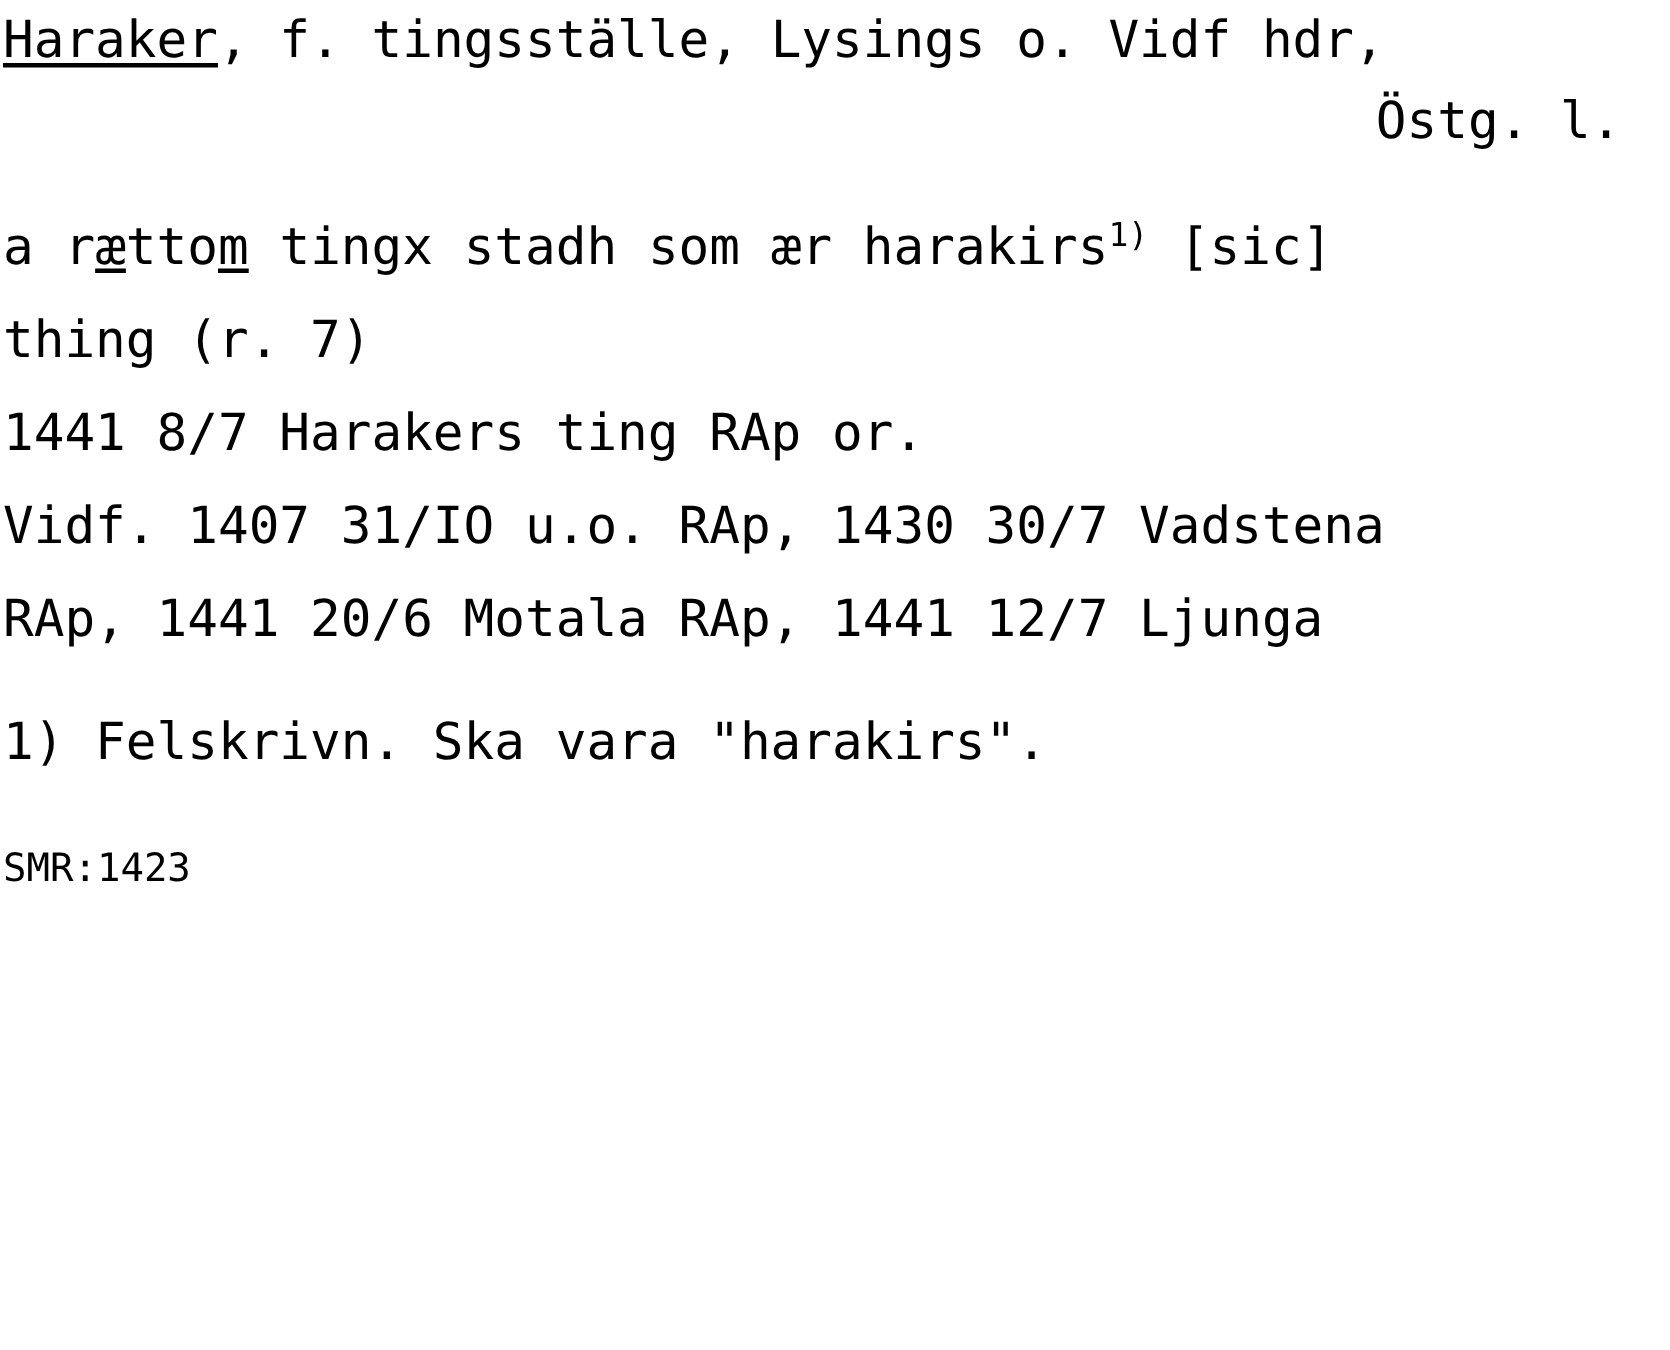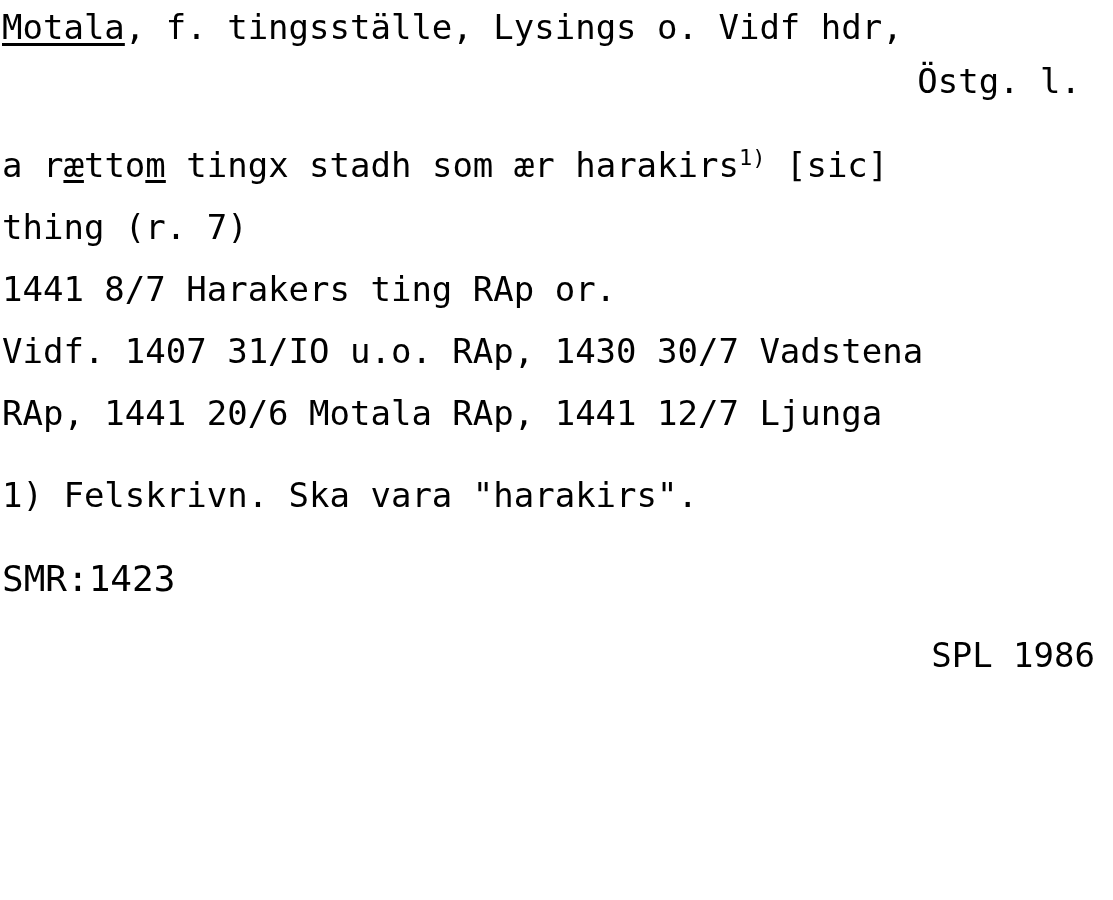--- a/index.html
+++ b/index.html
@@ -54,39 +54,39 @@
     vertical-align: super;
   }
 
   .footnote {
     font-size: 34px;
     line-height: 50px;
     white-space: pre;
   }
 
   .smr {
-    font-size: 36px;
+    font-size: 26px;
     line-height: 50px;
     white-space: pre;
   }
 
   .spl {
     font-size: 34px;
     line-height: 50px;
     white-space: pre;
     text-align: right;
     padding-right: 18px;
   }
 </style>
 </head>
 <body>
 
 <div class="page">
 
-  <div class="headline"><span class="underlined">Motala</span><span>, f. tingsställe, Lysings o. Vidf hdr,</span></div>
+  <div class="headline"><span class="underlined">Haraker</span><span>, f. tingsställe, Lysings o. Vidf hdr,</span></div>
 
   <div class="headline right"><span>Östg. l.</span></div>
 
   <div class="gap-md"></div>
 
   <div class="line"><span>a r</span><span class="u">æ</span><span>tto</span><span class="u">m</span><span> tingx stadh som ær harakirs</span><sup>1)</sup><span> [sic]</span></div>
 
   <div class="line"><span>thing (r. 7)</span></div>
 
   <div class="line"><span>1441 8/7 Harakers ting RAp or.</span></div>
@@ -99,15 +99,14 @@
   <div class="gap-md"></div>
 
   <div class="footnote"><span>1) Felskrivn. Ska vara "harakirs".</span></div>
 
   <div class="gap-lg"></div>
 
   <div class="smr"><span>SMR:1423</span></div>
 
   <div class="gap-md"></div>
 
-  <div class="spl"><span>SPL 1986</span></div>
 
 </div>
 
 </body></html>

